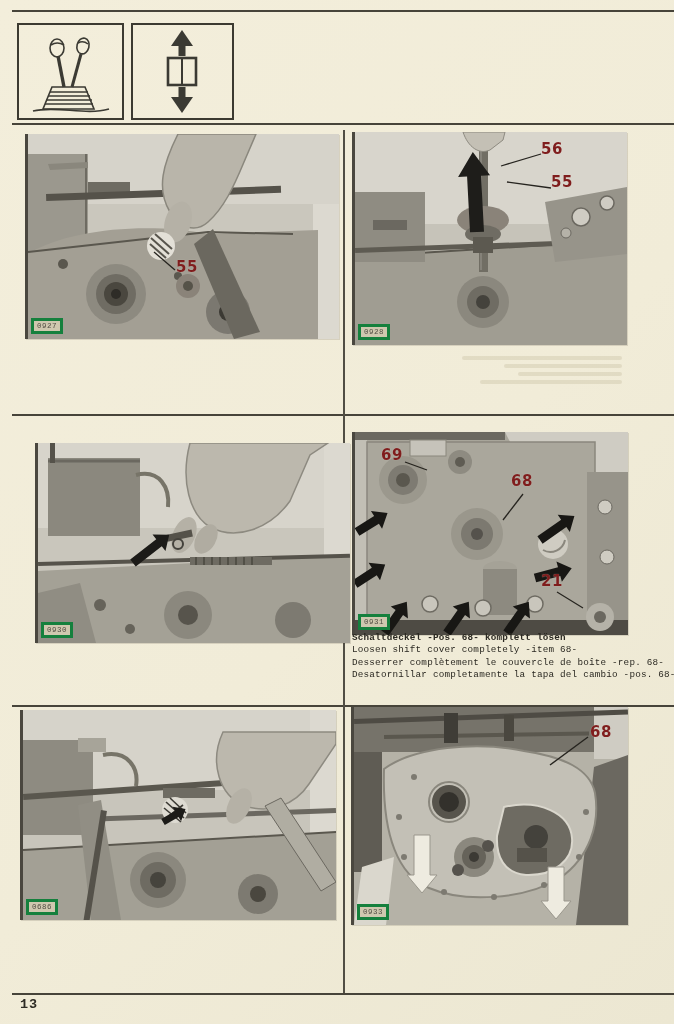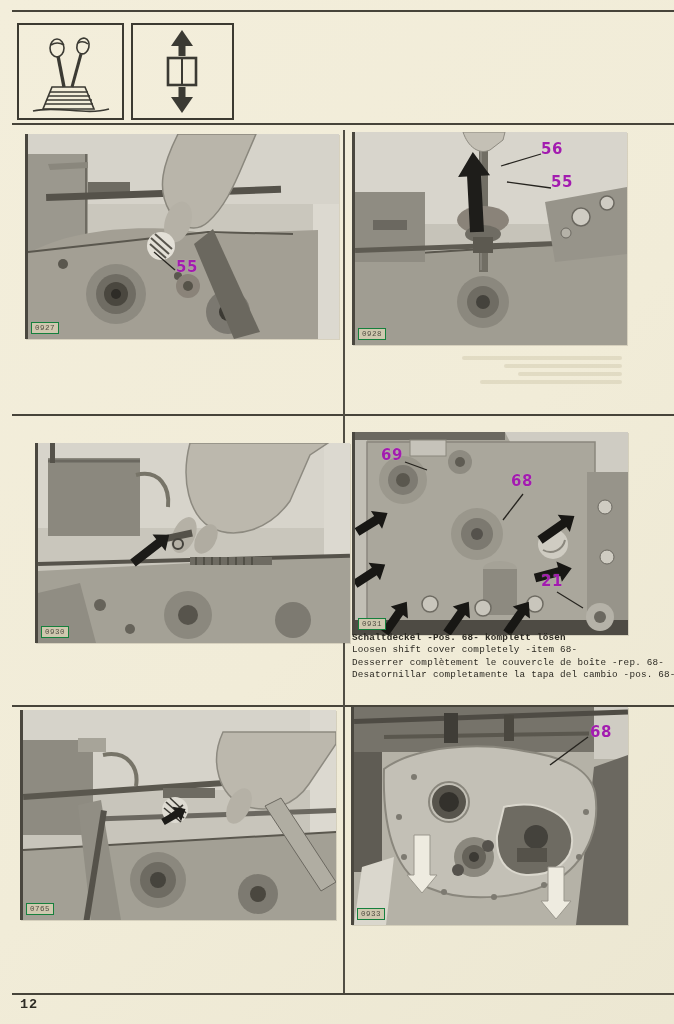--- a/index.html
+++ b/index.html
@@ -10,25 +10,25 @@
     overflow:hidden;
   }
   .hrule{position:absolute;left:12px;right:0;height:2px;background:#47443a;}
   .vrule{position:absolute;width:2px;background:#514e44;}
   .iconbox{position:absolute;top:23px;height:93px;border:2px solid #3c3a31;background:transparent;}
   .photo{position:absolute;background:#c8c5bb;border-left:3px solid #4a473f;
          box-shadow:inset 0 0 4px rgba(40,38,30,.35), 1px 1px 0 rgba(60,55,40,.15);}
   .photo svg{display:block;width:100%;height:100%;}
   .photo-id{
     position:absolute;left:3px;bottom:5px;padding:1px 3px;
-    background:#cfc8af;border:1px solid #15803d;color:#514e44;
+    background:#cfc8af;border:3px solid #15803d;color:#514e44;
     font:7.5px/8.5px "Liberation Mono",monospace;letter-spacing:.5px;
   }
   .callout{
-    position:absolute;color:#a21caf;font:bold 15px/15px "DejaVu Sans",sans-serif;
+    position:absolute;color:#7f1d1d;font:bold 15px/15px "DejaVu Sans",sans-serif;
     letter-spacing:.5px;text-shadow:0 0 1px rgba(235,232,220,.6);text-align:right;
   }
   .caption{position:absolute;left:352px;top:632px;width:318px;color:#2b2922;
            font:9.3px/12.4px "Liberation Mono",monospace;letter-spacing:.2px;}
   .caption .ln{white-space:nowrap;}
   .caption .bold{font-weight:bold;}
   .footer-num{position:absolute;left:20px;top:998px;color:#2e2c25;
               font:bold 13.5px/14px "Liberation Mono",monospace;letter-spacing:1px;}
   .bleed{position:absolute;left:452px;top:352px;width:170px;opacity:.55;filter:blur(.6px);}
   .bleed .b{height:4px;margin:4px 0 4px auto;background:rgba(146,134,92,.30);border-radius:2px;}
@@ -285,21 +285,21 @@
       <g stroke="#3c3a34" stroke-width="1.6">
         <line x1="143" y1="92" x2="161" y2="108"></line>
         <line x1="147" y1="88" x2="163" y2="103"></line>
         <line x1="141" y1="98" x2="158" y2="112"></line>
         <line x1="146" y1="106" x2="160" y2="95"></line>
       </g>
       <g transform="translate(140,112) rotate(-30)">
         <path d="M0,-3.5 L16,-3.5 L16,-8.5 L26,0 L16,8.5 L16,3.5 L0,3.5 Z" fill="#1c1b18"></path>
       </g>
     </svg>
-    <span class="photo-id">0765</span>
+    <span class="photo-id">0686</span>
   </figure>
 
   <figure class="photo" style="left:351px;top:707px;width:274px;height:218px;margin:0;">
     <svg viewBox="0 0 274 218">
       <rect width="274" height="218" fill="#b5b2a7"></rect>
       <rect width="274" height="45" fill="#76736a"></rect>
       <rect x="240" width="34" height="52" fill="#cfccc3"></rect>
       <rect y="12" width="274" height="5" fill="#4e4b44" transform="rotate(-2 0 12)"></rect>
       <rect x="30" y="28" width="205" height="4" fill="#5a574e" transform="rotate(-1 30 28)"></rect>
       <rect x="90" y="6" width="14" height="30" fill="#3f3d37"></rect>
@@ -337,14 +337,14 @@
         <g transform="translate(202,160) rotate(90)">
             <path d="M0,-8 L34,-8 L34,-15 L52,0 L34,15 L34,8 L0,8 Z"></path>
           </g>
       </g>
       <line x1="234" y1="30" x2="196" y2="58" stroke="#26241f" stroke-width="1.4"></line>
     </svg>
     <span class="callout" style="left:236px;top:18px;">68</span>
     <span class="photo-id">0933</span>
   </figure>
 
-  <div class="footer-num">12</div>
+  <div class="footer-num">13</div>
 </div>
 
 </body></html>

